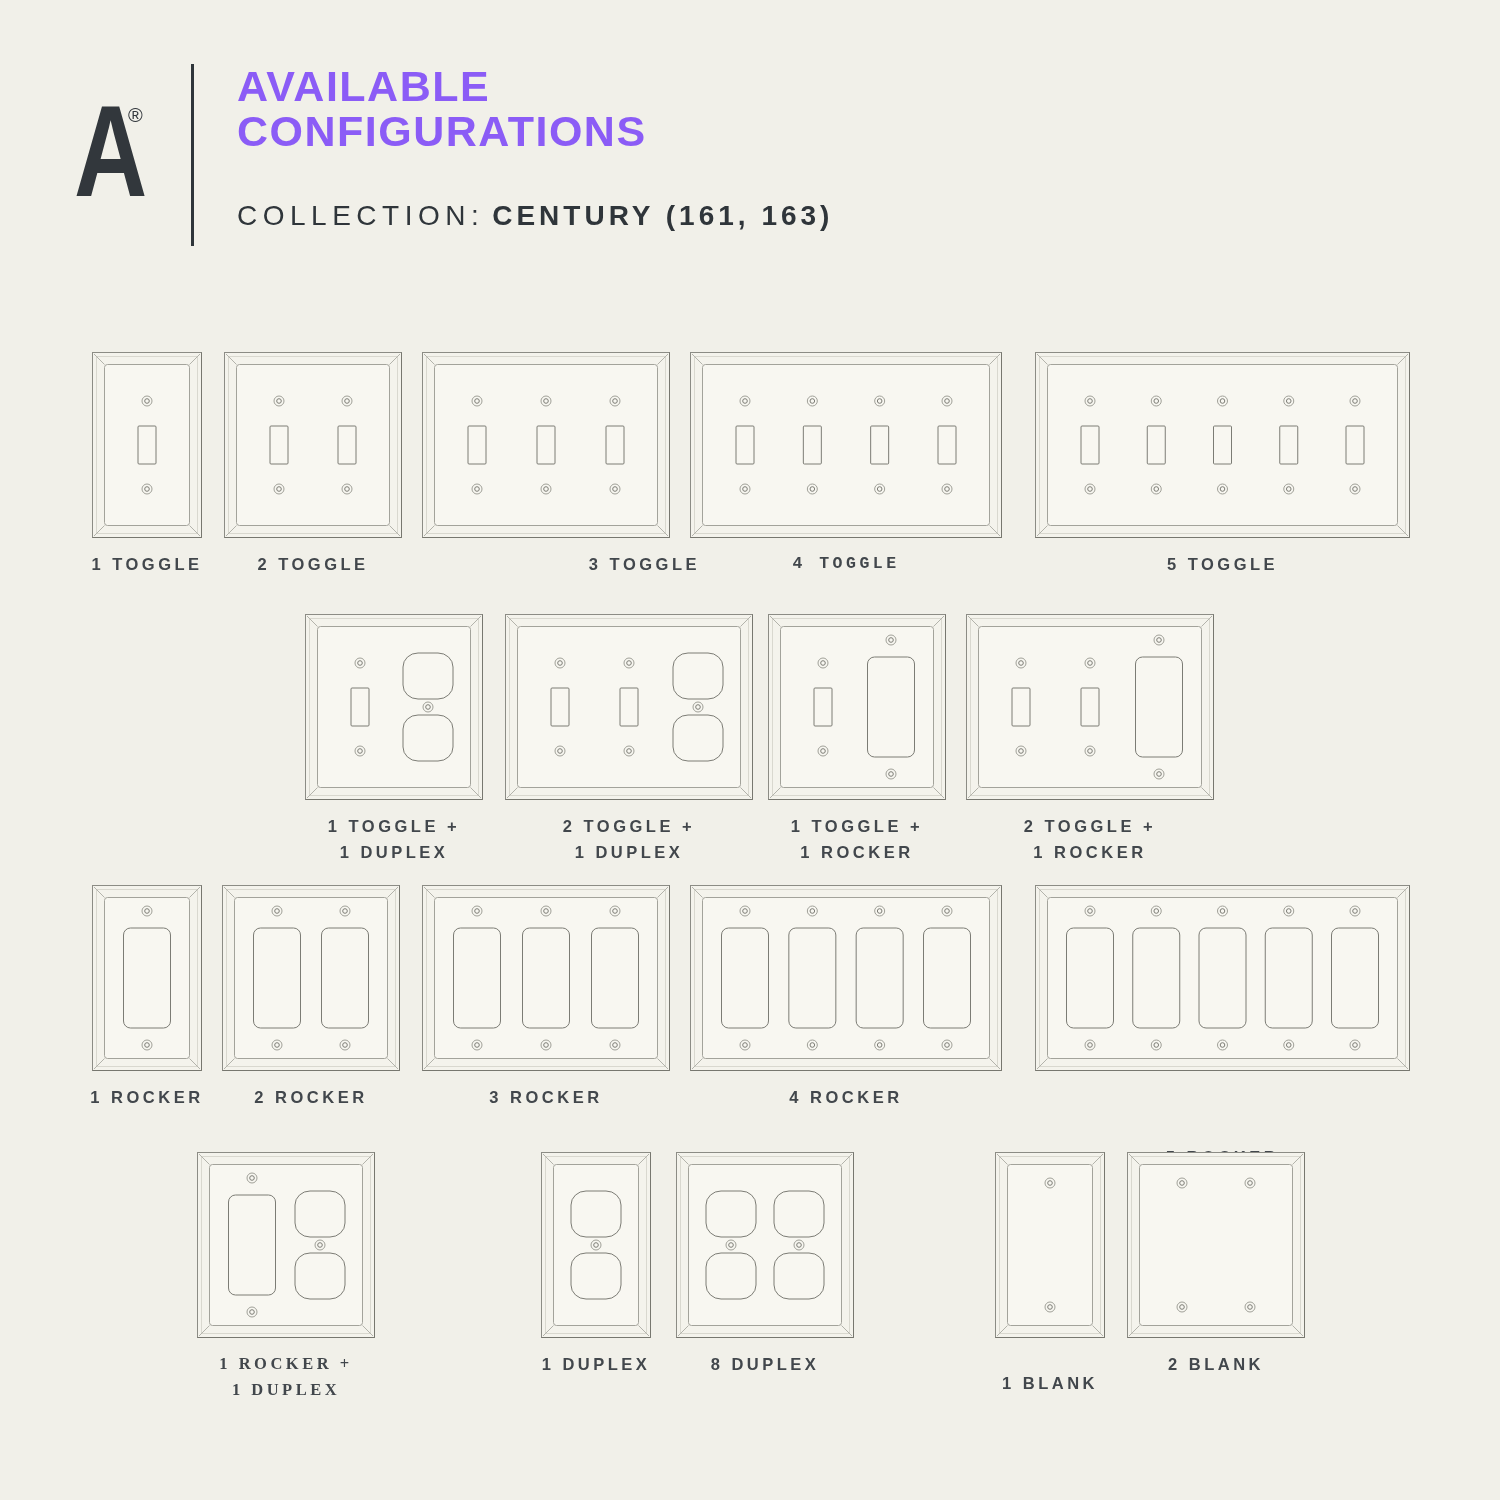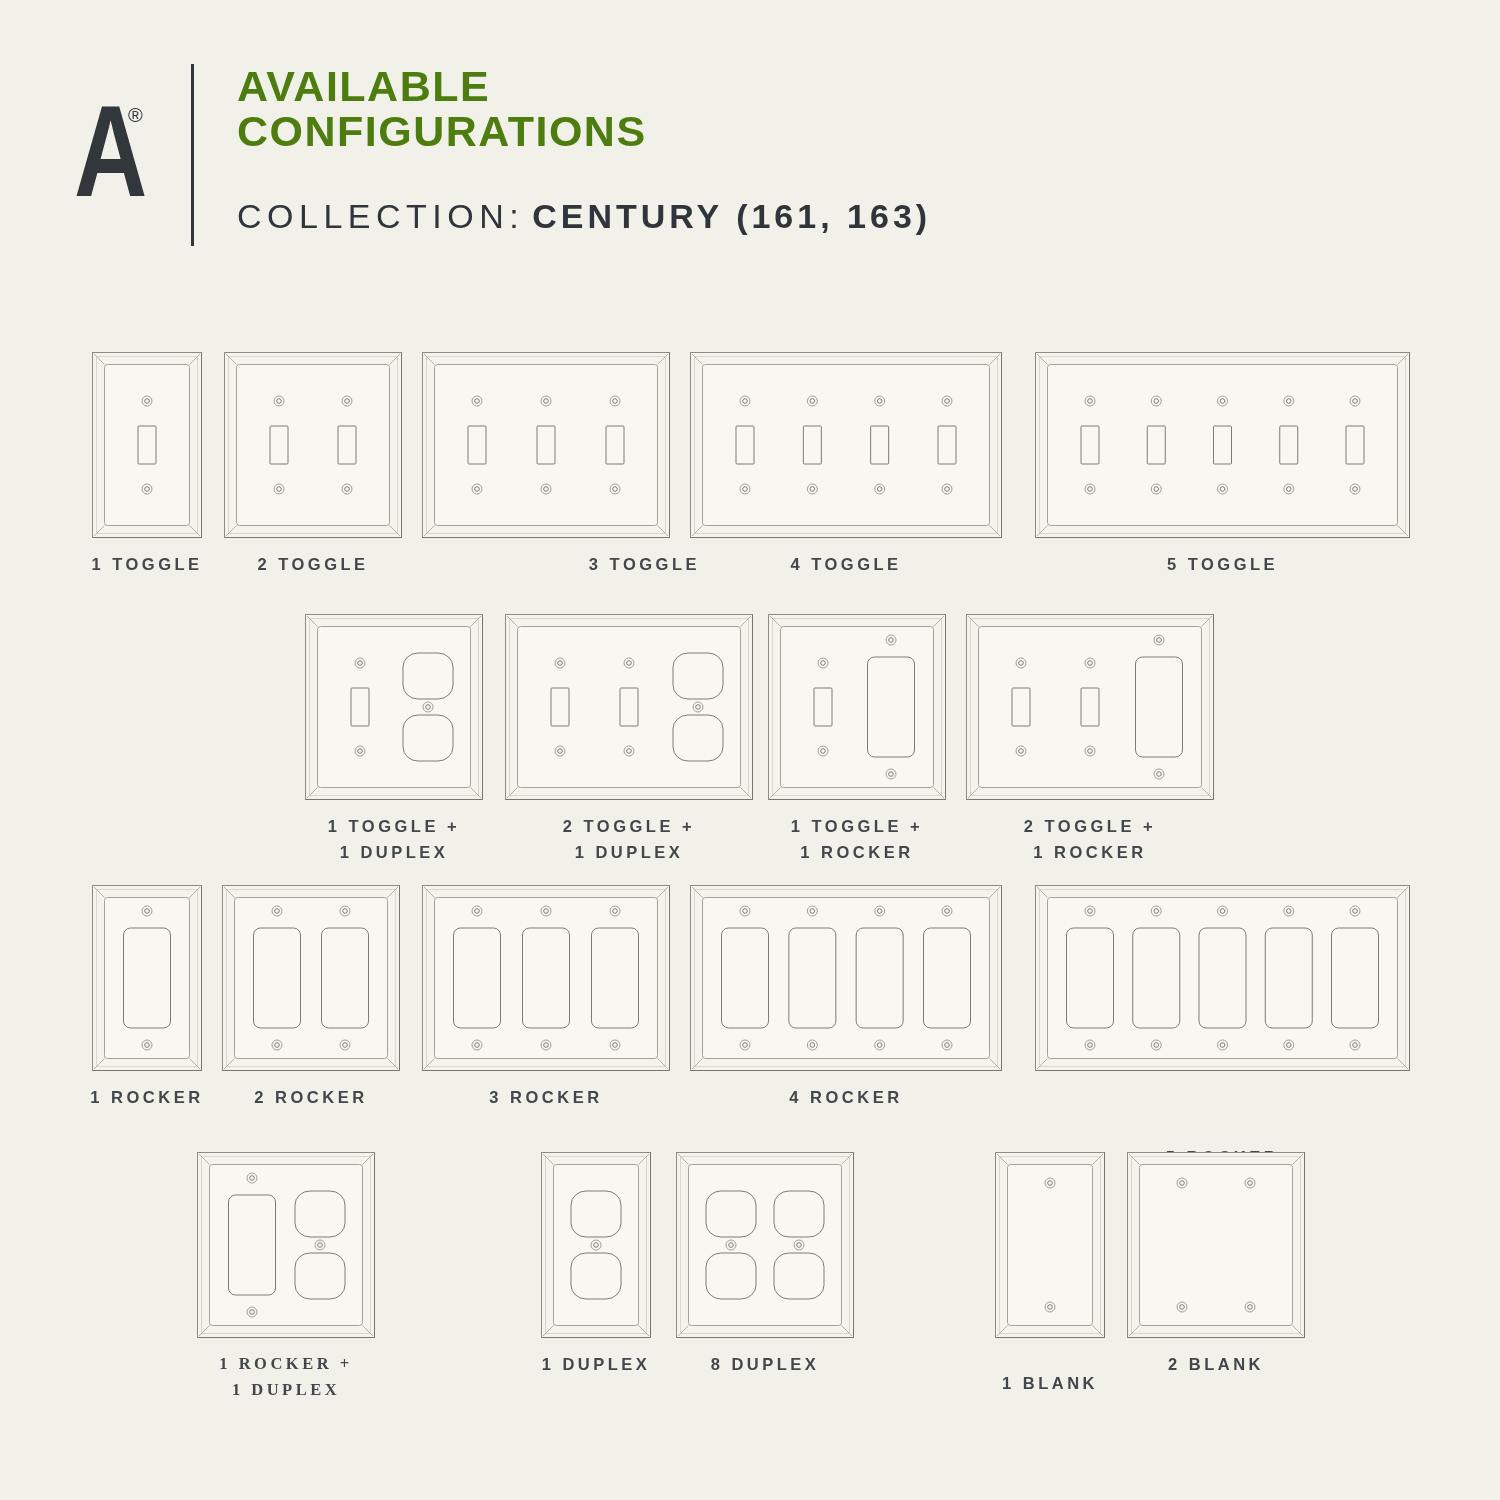--- a/index.html
+++ b/index.html
@@ -24,25 +24,25 @@
     position:absolute;left:54px;top:18px;
     font-size:20px;font-weight:normal;color:#32373c;
   }
   .divider{
     position:absolute;left:191px;top:64px;
     width:3px;height:182px;background:#2f353a;
   }
   .title{
     position:absolute;left:237px;top:64px;margin:0;
     font-size:43px;line-height:45px;font-weight:bold;
-    letter-spacing:1.5px;color:#4d7c0f;
+    letter-spacing:1.5px;color:#8b5cf6;
   }
   .collection{
     position:absolute;left:237px;top:200px;
-    font-size:34px;line-height:32px;color:#2f353a;
+    font-size:28px;line-height:32px;color:#2f353a;
     letter-spacing:5.5px;white-space:nowrap;
   }
   .collection .col-value{font-weight:bold;letter-spacing:4px;margin-left:8px;}
   
   .plates-layer{position:absolute;left:0;top:0;width:100%;height:100%;}
   .plate{position:absolute;}
   .plate svg{display:block;}
   .plate-label{
     position:absolute;width:340px;
     text-align:center;
@@ -185,21 +185,21 @@
           </g>
           <g>
             <circle cx="257" cy="49" r="5" fill="none" stroke="#a0a098" stroke-width="1"></circle>
             <circle cx="257" cy="49" r="2.3" fill="none" stroke="#7c7c75" stroke-width="1"></circle>
             <rect x="248" y="74" width="18" height="38" rx="1" fill="#f8f7f1" stroke="#7c7c75" stroke-width="1"></rect>
             <circle cx="257" cy="137" r="5" fill="none" stroke="#a0a098" stroke-width="1"></circle>
             <circle cx="257" cy="137" r="2.3" fill="none" stroke="#7c7c75" stroke-width="1"></circle>
           </g>
         </svg>
       </div>
-      <div class="plate-label" style="left: 676px; top: 551px;">4 TOGGLE</div>
+      <div class="plate-label" style="left: 676px; top: 551px; font-family: Liberation Mono, monospace;">4 TOGGLE</div>
       <div class="plate" style="left: 1035px; top: 352px;">
         <svg width="375" height="186" viewBox="0 0 375 186">
           <rect x="0.5" y="0.5" width="374" height="185" fill="#f4f3ec" stroke="#8c8c85" stroke-width="1"></rect>
           <path d="M0.5 185.5 H 374.5 V 0.5" fill="none" stroke="#77776f" stroke-width="1"></path>
           <rect x="4.5" y="4.5" width="366" height="177" fill="none" stroke="#d9d8cf" stroke-width="1"></rect>
           <line x1="2" y1="2" x2="12.5" y2="12.5" stroke="#b3b3ab" stroke-width="1"></line>
           <line x1="373" y1="2" x2="362.5" y2="12.5" stroke="#b3b3ab" stroke-width="1"></line>
           <line x1="2" y1="184" x2="12.5" y2="173.5" stroke="#b3b3ab" stroke-width="1"></line>
           <line x1="373" y1="184" x2="362.5" y2="173.5" stroke="#b3b3ab" stroke-width="1"></line>
           <rect x="12.5" y="12.5" width="350" height="161" rx="3" fill="#f8f7f1" stroke="#a3a39b" stroke-width="1"></rect>

